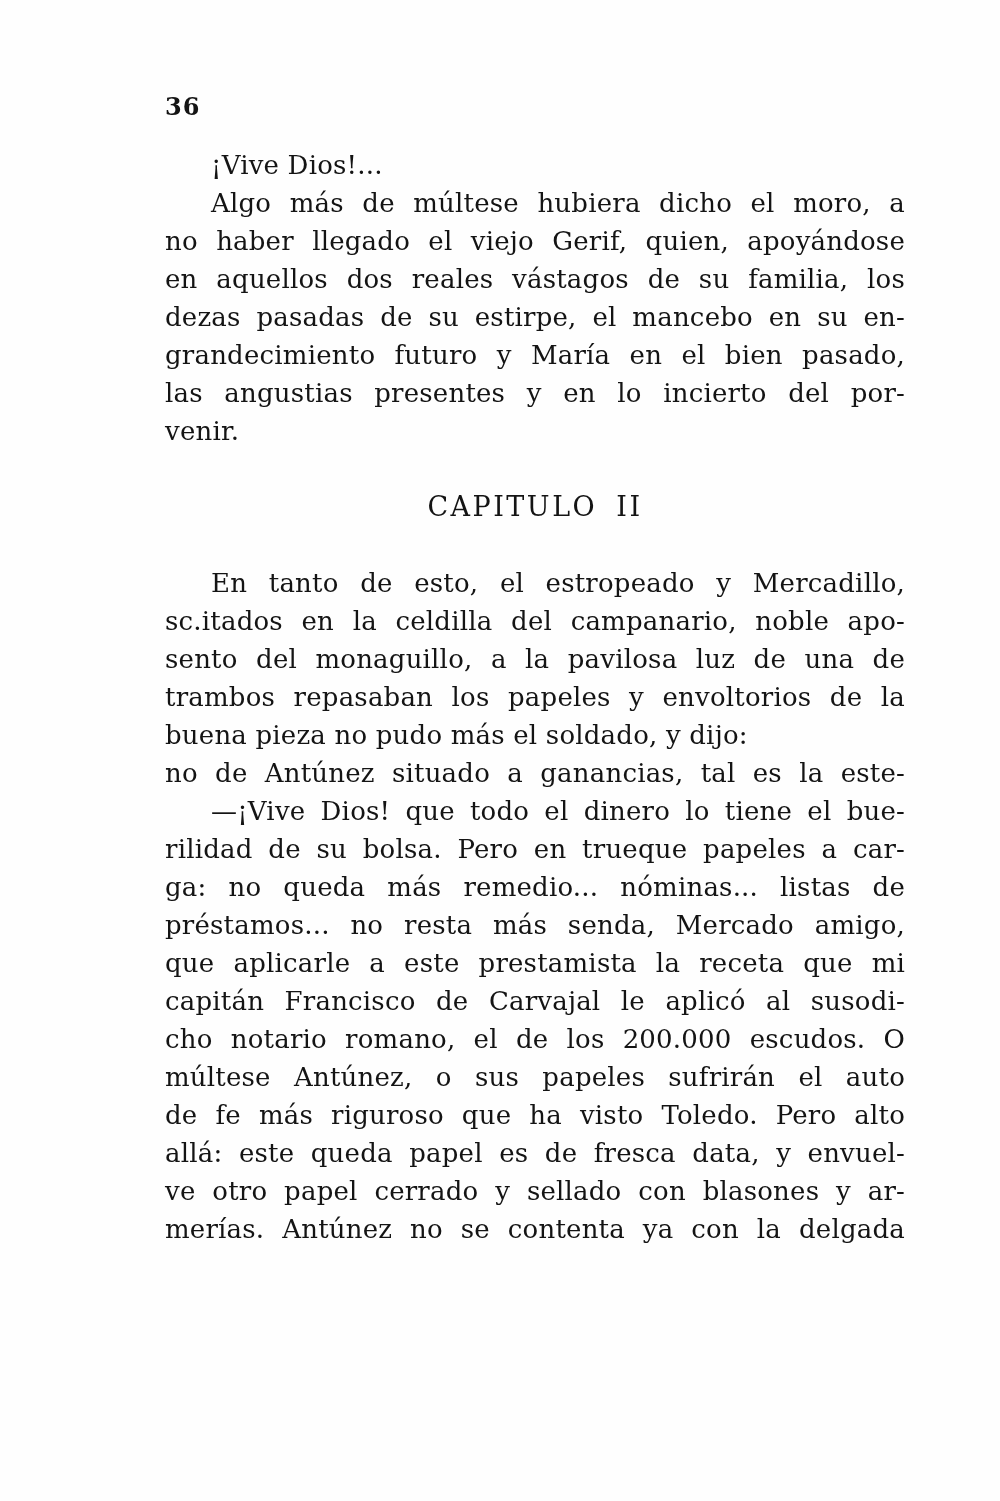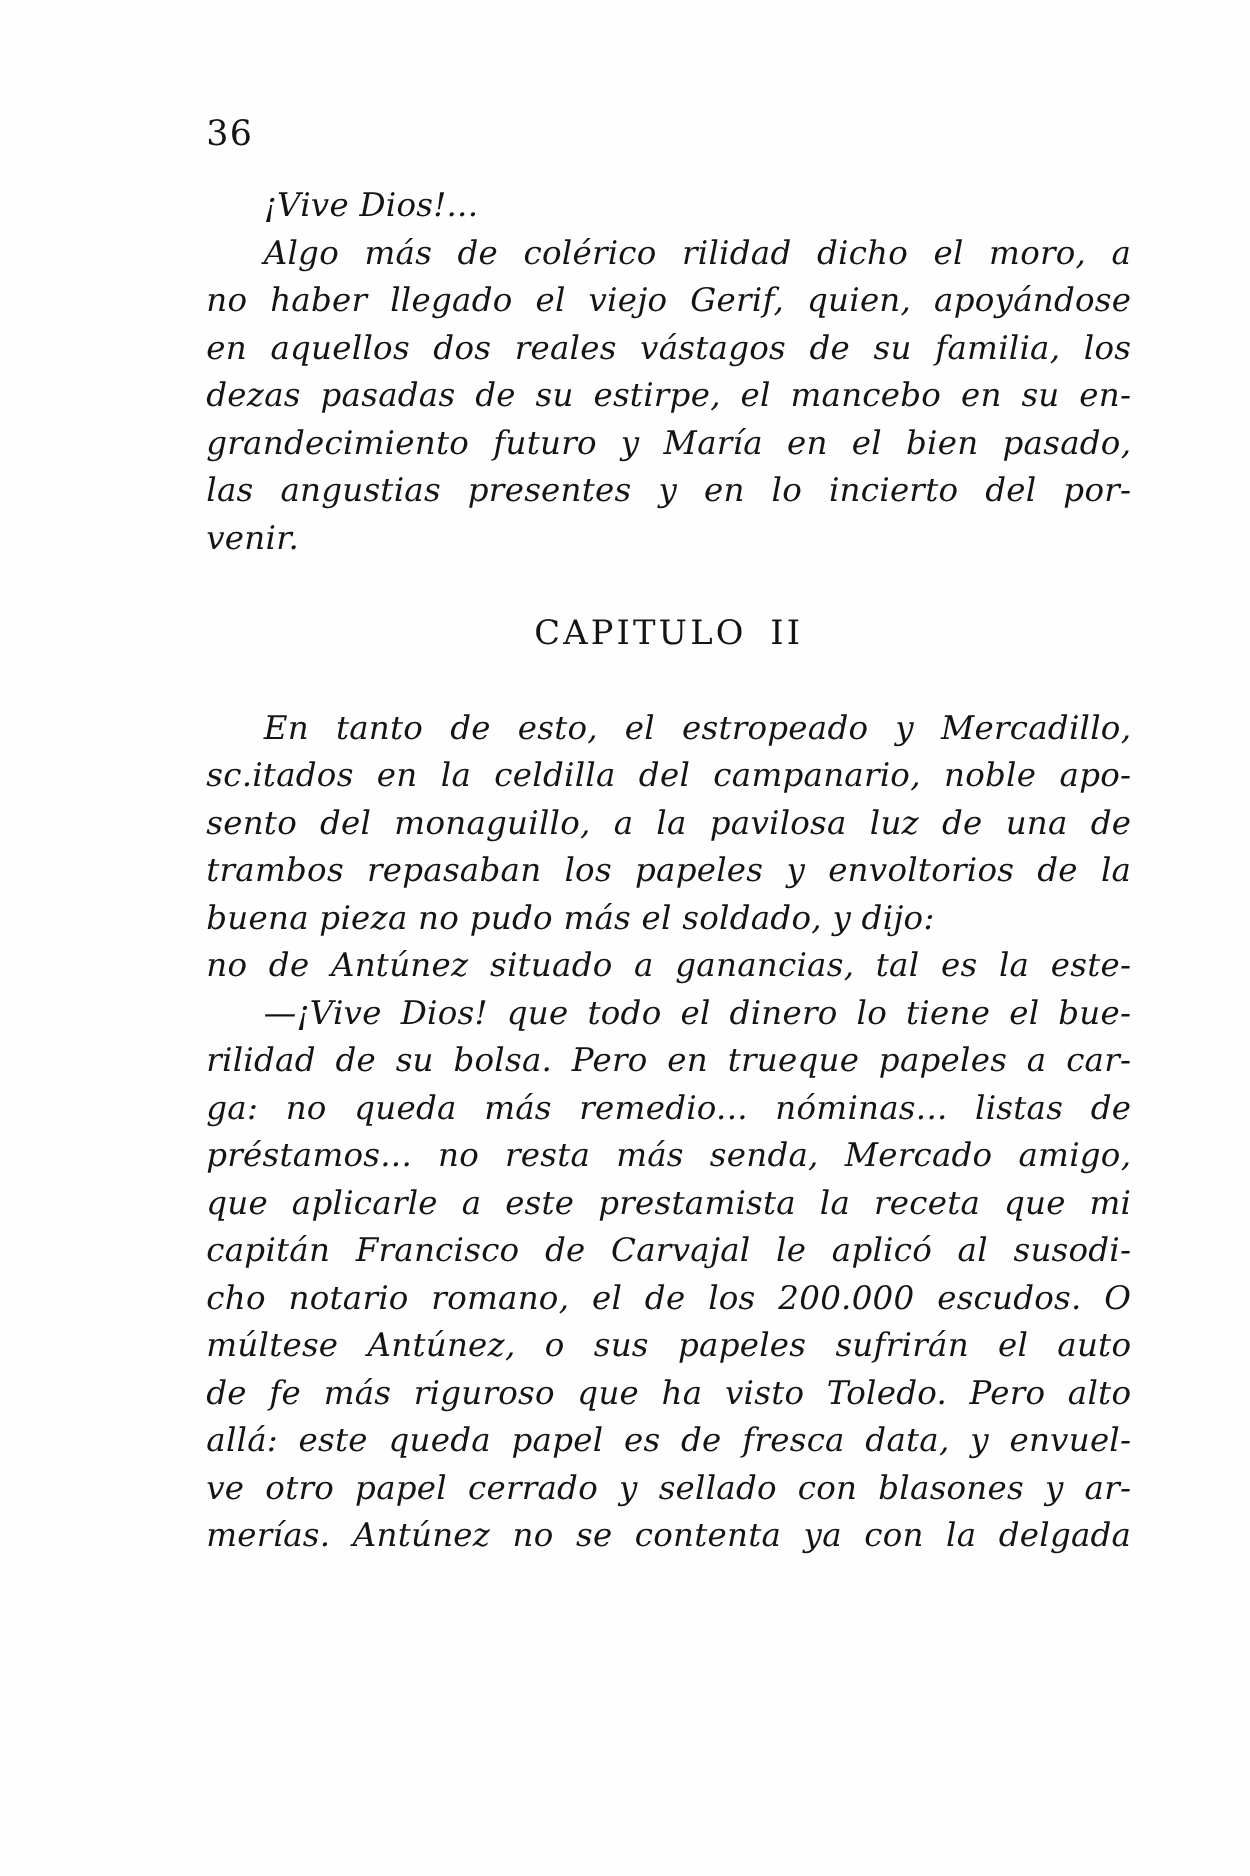--- a/index.html
+++ b/index.html
@@ -17,34 +17,33 @@
   }
   .book-page {
     position: absolute;
     inset: 0;
     background: #fefefe;
   }
   .page-number {
     position: absolute;
     left: 165px;
     top: 90px;
-    font-size: 28px;
+    font-size: 24px;
     line-height: 34px;
     letter-spacing: 1px;
-    font-weight: normal;
+    font-weight: bold;
   }
   .text-body {
     position: absolute;
     left: 165px;
     top: 146px;
     width: 740px;
   }
   .paragraph {
     margin: 0;
-    font-style: italic;
   }
   .line {
     height: 38px;
     line-height: 38px;
     font-size: 26px;
     text-align: justify;
     text-align-last: justify;
     white-space: nowrap;
     letter-spacing: 0.2px;
   }
@@ -68,21 +67,21 @@
 </head>
 <body>
 
 <div class="book-page">
   <div class="page-number">36</div>
   <div class="text-body">
       <div class="paragraph">
         <div class="line indent end">¡Vive Dios!...</div>
       </div>
       <div class="paragraph">
-        <div class="line indent">Algo más de colérico rilidad dicho el moro, a</div>
+        <div class="line indent">Algo más de múltese hubiera dicho el moro, a</div>
         <div class="line">no haber llegado el viejo Gerif, quien, apoyándose</div>
         <div class="line">en aquellos dos reales vástagos de su familia, los</div>
         <div class="line">dezas pasadas de su estirpe, el mancebo en su en-</div>
         <div class="line">grandecimiento futuro y María en el bien pasado,</div>
         <div class="line">las angustias presentes y en lo incierto del por-</div>
         <div class="line end">venir.</div>
       </div>
       <div class="chapter-heading">CAPITULO II</div>
       <div class="paragraph">
         <div class="line indent">En tanto de esto, el estropeado y Mercadillo,</div>

